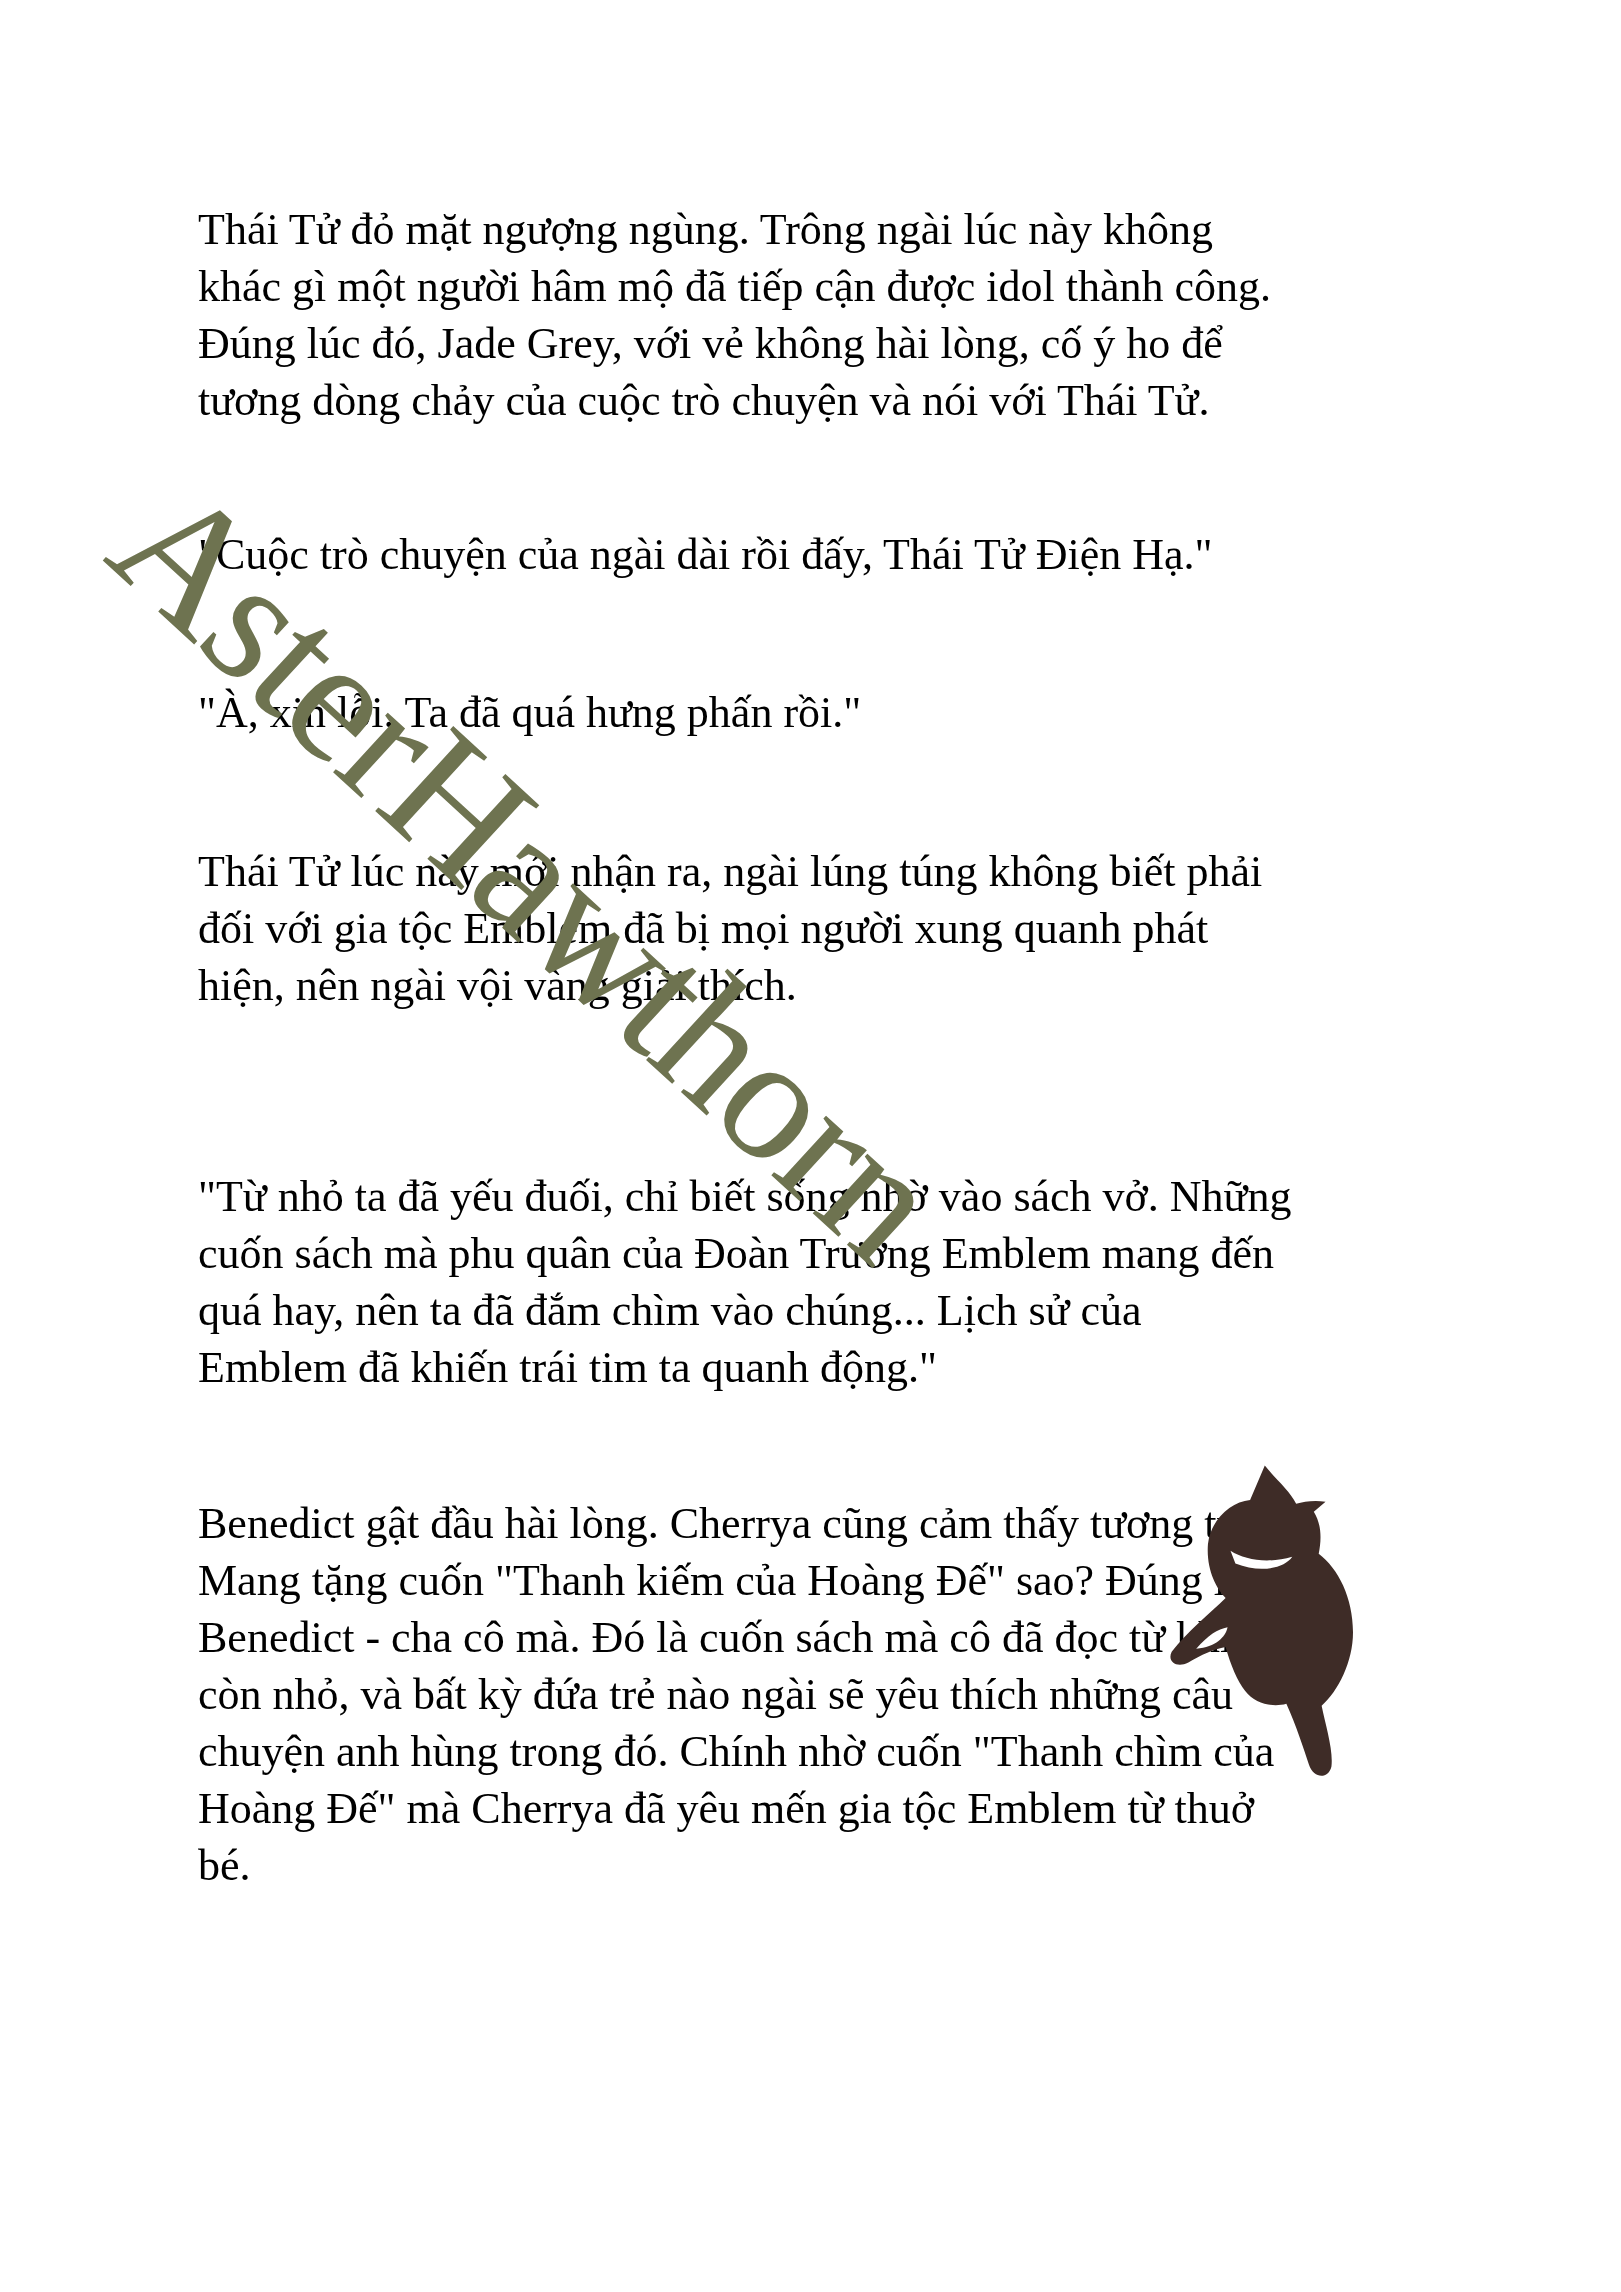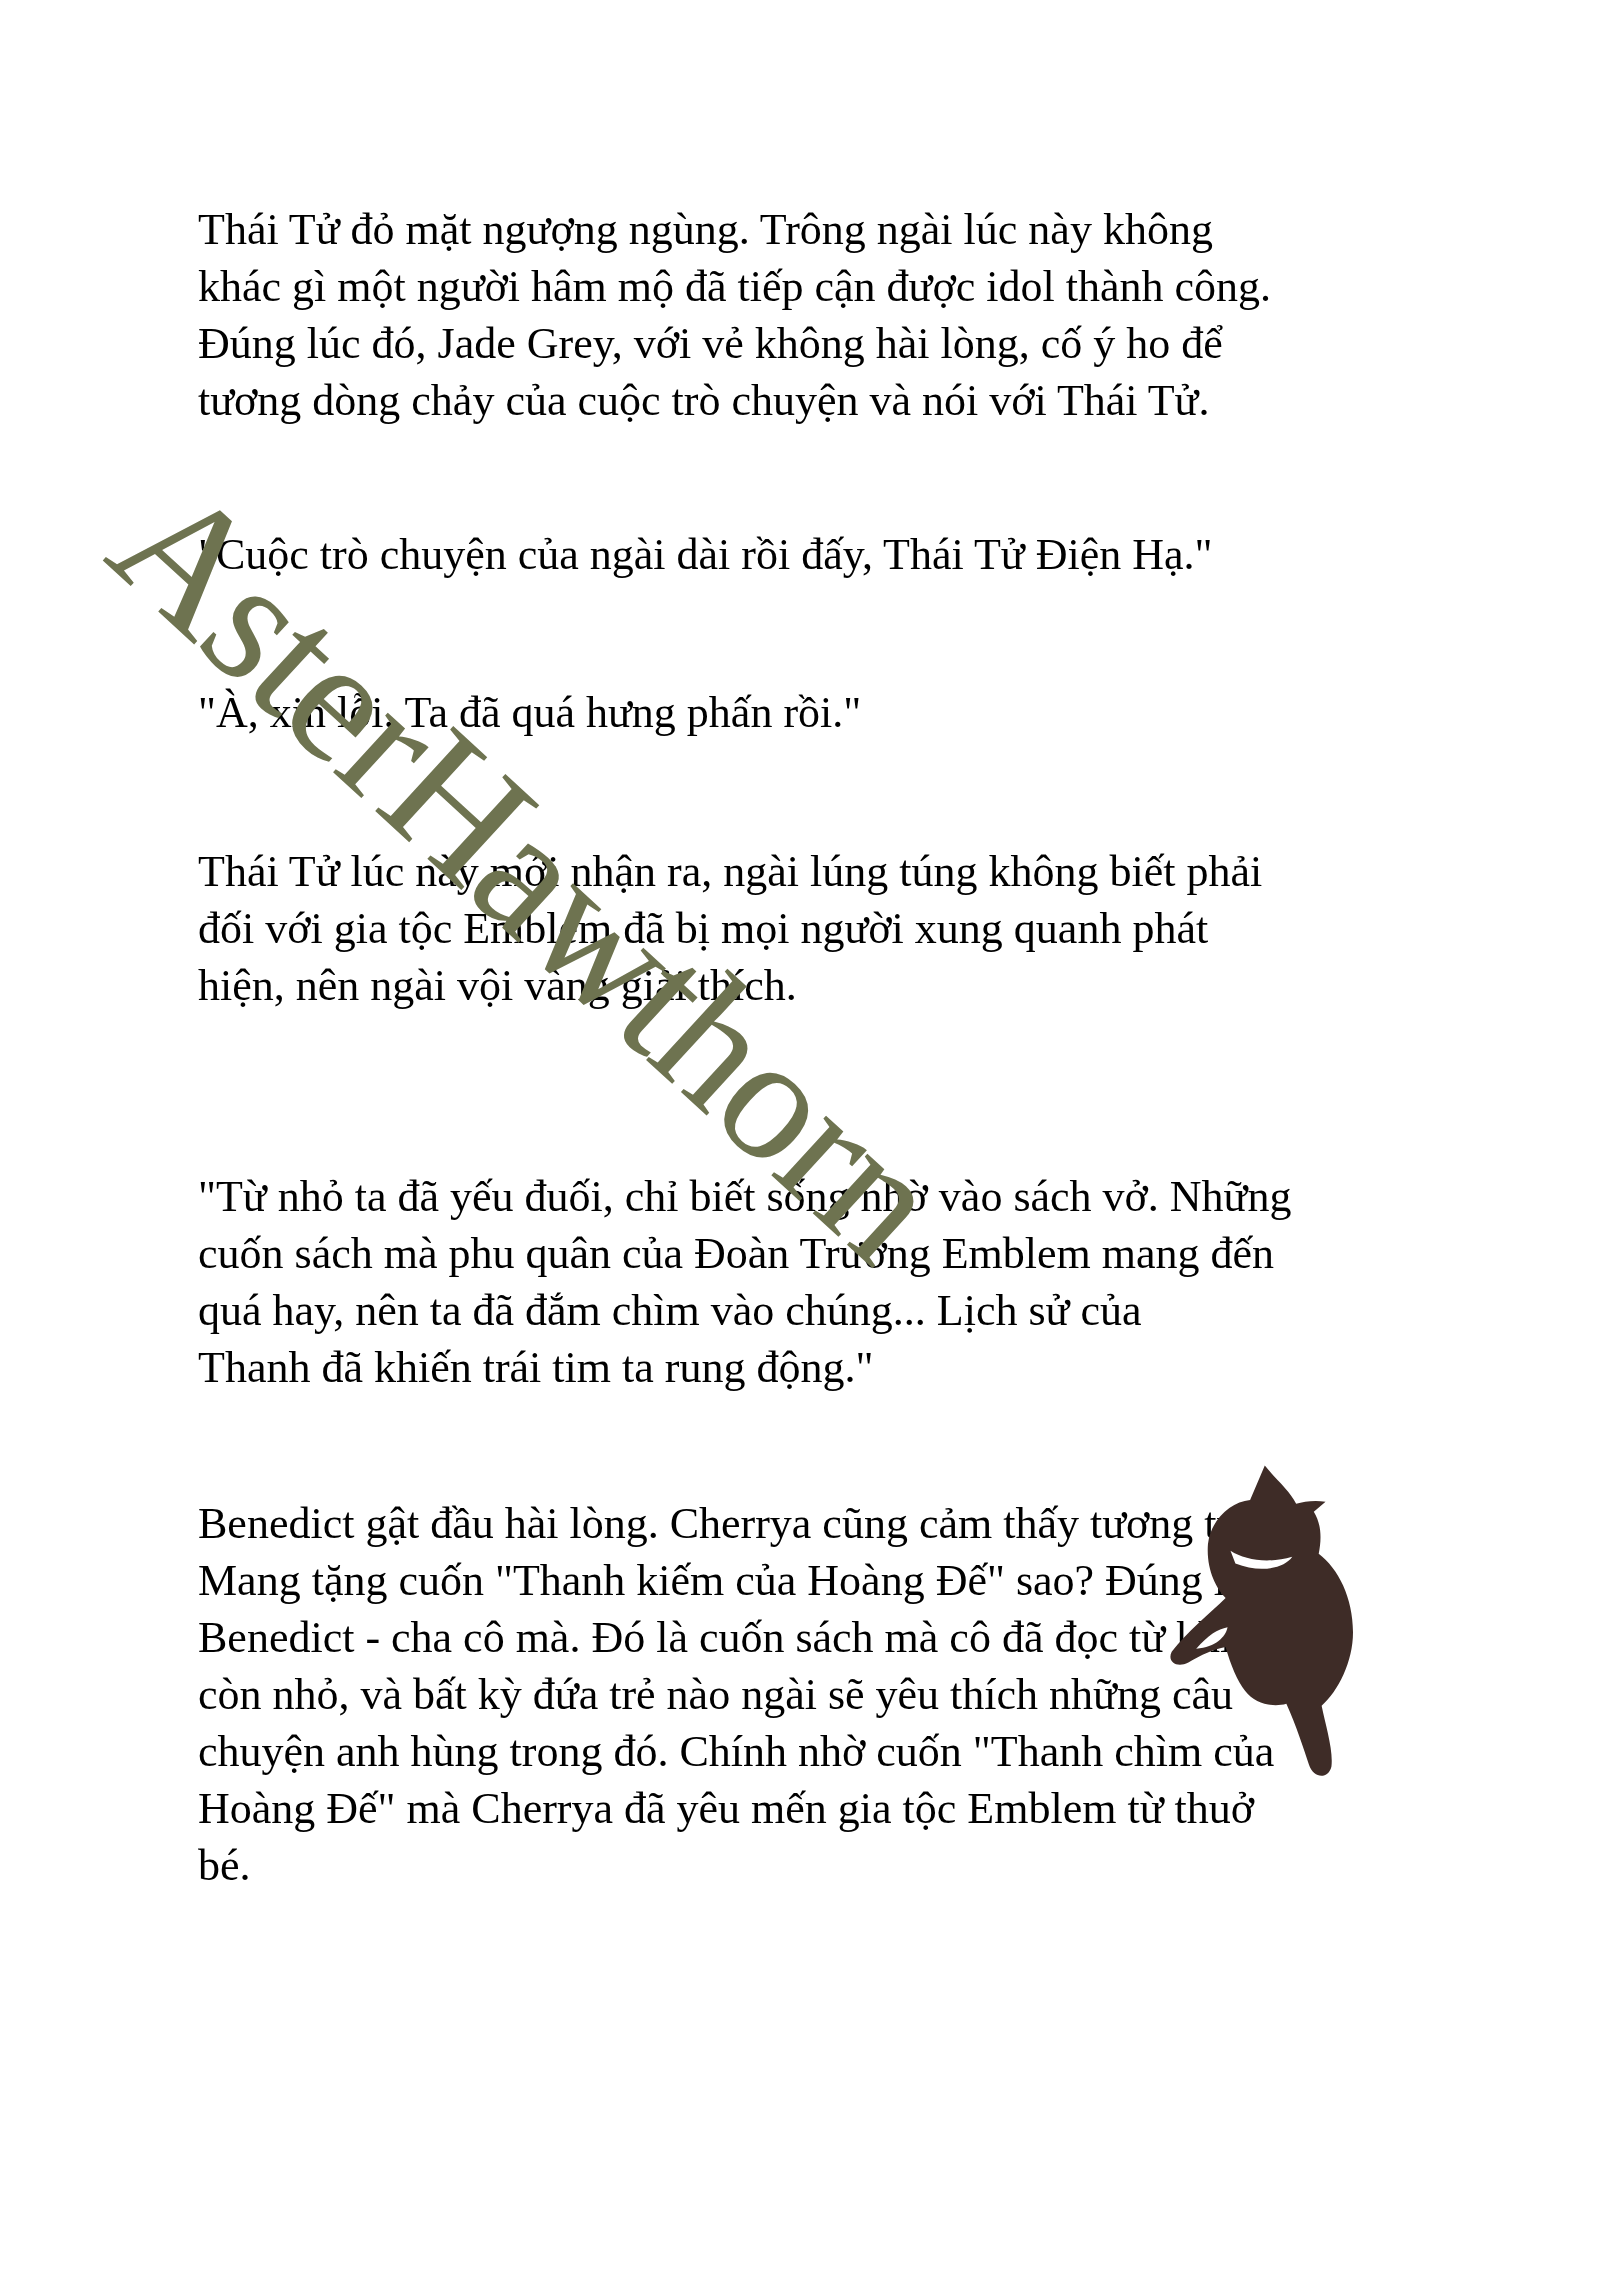--- a/index.html
+++ b/index.html
@@ -84,21 +84,21 @@
   <p class="para" style="top:843px;">
     <span class="line">Thái Tử lúc này mới nhận ra, ngài lúng túng không biết phải</span>
     <span class="line">đối với gia tộc Emblem đã bị mọi người xung quanh phát</span>
     <span class="line">hiện, nên ngài vội vàng giải thích.</span>
   </p>
 
   <p class="para" style="top:1168px;">
     <span class="line">"Từ nhỏ ta đã yếu đuối, chỉ biết sống nhờ vào sách vở. Những</span>
     <span class="line">cuốn sách mà phu quân của Đoàn Trưởng Emblem mang đến</span>
     <span class="line">quá hay, nên ta đã đắm chìm vào chúng... Lịch sử của</span>
-    <span class="line">Thanh đã khiến trái tim ta rung động."</span>
+    <span class="line">Emblem đã khiến trái tim ta quanh động."</span>
   </p>
 
   <p class="para" style="top:1495px;">
     <span class="line">Benedict gật đầu hài lòng. Cherrya cũng cảm thấy tương tự.</span>
     <span class="line">Mang tặng cuốn "Thanh kiếm của Hoàng Đế" sao? Đúng là</span>
     <span class="line">Benedict - cha cô mà. Đó là cuốn sách mà cô đã đọc từ khi</span>
     <span class="line">còn nhỏ, và bất kỳ đứa trẻ nào ngài sẽ yêu thích những câu</span>
     <span class="line">chuyện anh hùng trong đó. Chính nhờ cuốn "Thanh chìm của</span>
     <span class="line">Hoàng Đế" mà Cherrya đã yêu mến gia tộc Emblem từ thuở</span>
     <span class="line">bé.</span>

